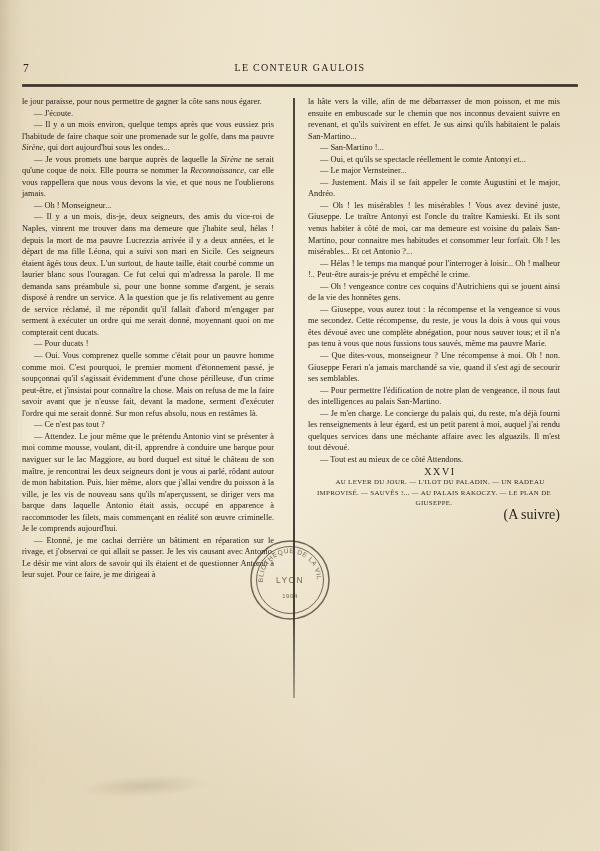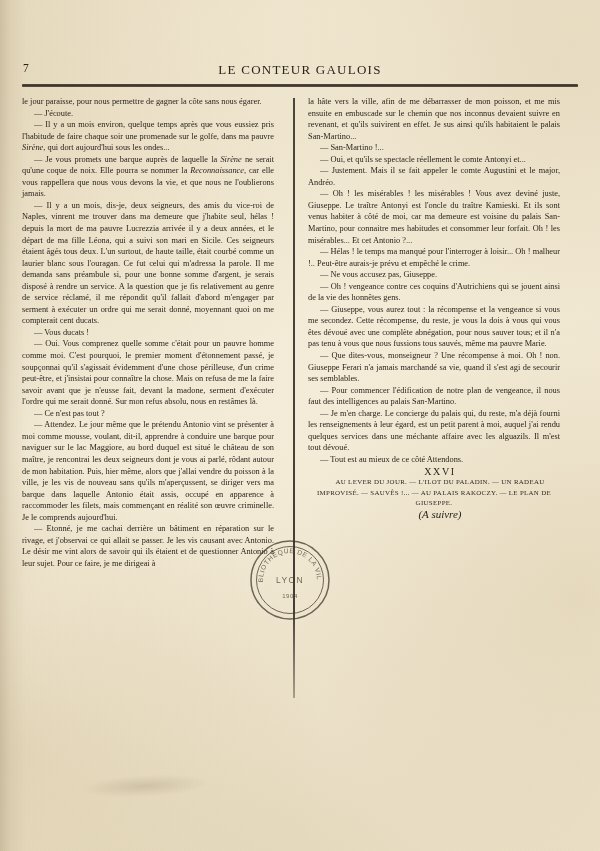--- a/index.html
+++ b/index.html
@@ -68,21 +68,21 @@
     font-size: 11.5px;
     color: #2b241b;
     letter-spacing: 0.3px;
   }
   .running-title {
     position: absolute;
     left: 0;
     top: 0;
     width: 560px;
     text-align: center;
-    font-size: 13px;
+    font-size: 10px;
     letter-spacing: 1.25px;
     color: #2b241b;
   }
   .rule {
     position: absolute;
     left: 2px;
     top: 84px;
     width: 556px;
     height: 3px;
     background: linear-gradient(180deg, #4a4036 0%, #2d2720 55%, #6e6253 100%);
@@ -143,23 +143,22 @@
     text-indent: 0;
     text-align: center;
     font-size: 6.9px;
     letter-spacing: 0.32px;
     line-height: 10.6px;
     margin: 0 0 14px 0;
     color: #2f2820;
   }
   .to-be-continued {
     text-indent: 0;
-    text-align: center;
-    font-style: italic;
-    font-size: 11px;
+    text-align: right;
+    font-size: 14px;
     margin-top: 20px;
     color: #2b241b;
   }
 
   
   .stamp {
     position: absolute;
     left: 228px;
     top: 538px;
     width: 84px;
@@ -195,41 +194,42 @@
     </div>
     <div class="rule"></div>
 
     <div class="divider"></div>
 
     <div class="col left" id="left-col">
         <p class="noindent">le jour paraisse, pour nous permettre de gagner la côte sans nous égarer.</p>
         <p>— J'écoute.</p>
         <p>— Il y a un mois environ, quelque temps après que vous eussiez pris l'habitude de faire chaque soir une promenade sur le golfe, dans ma pauvre <i>Sirène</i>, qui dort aujourd'hui sous les ondes...</p>
         <p>— Je vous promets une barque auprès de laquelle la <i>Sirène</i> ne serait qu'une coque de noix. Elle pourra se nommer la <i>Reconnaissance</i>, car elle vous rappellera que nous vous devons la vie, et que nous ne l'oublierons jamais.</p>
+        <p>— Oh ! Monseigneur...</p>
         <p>— Il y a un mois, dis-je, deux seigneurs, des amis du vice-roi de Naples, vinrent me trouver dans ma demeure que j'habite seul, hélas ! depuis la mort de ma pauvre Lucrezzia arrivée il y a deux années, et le départ de ma fille Léona, qui a suivi son mari en Sicile. Ces seigneurs étaient âgés tous deux. L'un surtout, de haute taille, était courbé comme un laurier blanc sous l'ouragan. Ce fut celui qui m'adressa la parole. Il me demanda sans préambule si, pour une bonne somme d'argent, je serais disposé à rendre un service. A la question que je fis relativement au genre de service réclamé, il me répondit qu'il fallait d'abord m'engager par serment à exécuter un ordre qui me serait donné, moyennant quoi on me compterait cent ducats.</p>
-        <p>— Vous ducats !</p>
+        <p>— Pour ducats !</p>
         <p>— Oui. Vous comprenez quelle somme c'était pour un pauvre homme comme moi. C'est pourquoi, le premier moment d'étonnement passé, je soupçonnai qu'il s'agissait évidemment d'une chose périlleuse, d'un crime peut-être, et j'insistai pour connaître la chose. Mais on refusa de me la faire savoir avant que je n'eusse fait, devant la madone, serment d'exécuter l'ordre qui me serait donné. Sur mon refus absolu, nous en restâmes là.</p>
         <p>— Ce n'est pas tout ?</p>
         <p>— Attendez. Le jour même que le prétendu Antonio vint se présenter à moi comme mousse, voulant, dit-il, apprendre à conduire une barque pour naviguer sur le lac Maggiore, au bord duquel est situé le château de son maître, je rencontrai les deux seigneurs dont je vous ai parlé, rôdant autour de mon habitation. Puis, hier même, alors que j'allai vendre du poisson à la ville, je les vis de nouveau sans qu'ils m'aperçussent, se diriger vers ma barque dans laquelle Antonio était assis, occupé en apparence à raccommoder les filets, mais commençant en réalité son œuvre criminelle. Je le comprends aujourd'hui.</p>
         <p>— Etonné, je me cachai derrière un bâtiment en réparation sur le rivage, et j'observai ce qui allait se passer. Je les vis causant avec Antonio. Le désir me vint alors de savoir qui ils étaient et de questionner Antonio à leur sujet. Pour ce faire, je me dirigeai à</p>
       </div>
 
     <div class="col right" id="right-col">
       <div id="right-body">
           <p class="noindent">la hâte vers la ville, afin de me débarrasser de mon poisson, et me mis ensuite en embuscade sur le chemin que nos inconnus devaient suivre en revenant, et qu'ils suivirent en effet. Je sus ainsi qu'ils habitaient le palais San-Martino...</p>
           <p>— San-Martino !...</p>
           <p>— Oui, et qu'ils se spectacle réellement le comte Antonyi et...</p>
+          <p>— Le major Vernsteiner...</p>
           <p>— Justement. Mais il se fait appeler le comte Augustini et le major, Andréo.</p>
           <p>— Oh ! les misérables ! les misérables ! Vous avez deviné juste, Giuseppe. Le traître Antonyi est l'oncle du traître Kamieski. Et ils sont venus habiter à côté de moi, car ma demeure est voisine du palais San-Martino, pour connaitre mes habitudes et consommer leur forfait. Oh ! les misérables... Et cet Antonio ?...</p>
           <p>— Hélas ! le temps ma manqué pour l'interroger à loisir... Oh ! malheur !.. Peut-être aurais-je prévu et empêché le crime.</p>
-          <p>— Ne vous accusez pas, Giuseppe.</p>
           <p>— Oh ! vengeance contre ces coquins d'Autrichiens qui se jouent ainsi de la vie des honnêtes gens.</p>
           <p>— Giuseppe, vous aurez tout : la récompense et la vengeance si vous me secondez. Cette récompense, du reste, je vous la dois à vous qui vous êtes dévoué avec une complète abnégation, pour nous sauver tous; et il n'a pas tenu à vous que nous fussions tous sauvés, même ma pauvre Marie.</p>
           <p>— Que dites-vous, monseigneur ? Une récompense à moi. Oh ! non. Giuseppe Ferari n'a jamais marchandé sa vie, quand il s'est agi de secourir ses semblables.</p>
-          <p>— Pour commencer l'édification de notre plan de vengeance, il nous faut des intelligences au palais San-Martino.</p>
+          <p>— Pour permettre l'édification de notre plan de vengeance, il nous faut des intelligences au palais San-Martino.</p>
           <p>— Je m'en charge. Le concierge du palais qui, du reste, m'a déjà fourni les renseignements à leur égard, est un petit parent à moi, auquel j'ai rendu quelques services dans une méchante affaire avec les alguazils. Il m'est tout dévoué.</p>
           <p>— Tout est au mieux de ce côté  Attendons.</p>
         </div>
       <p class="chap-num">XXVI</p>
       <p class="chap-sub">AU LEVER DU JOUR. — L'ILOT DU PALADIN. — UN RADEAU IMPROVISÉ. — SAUVÊS !... — AU PALAIS RAKOCZY. — LE PLAN DE GIUSEPPE.</p>
       <p class="to-be-continued">(A suivre)</p>
     </div>
 
     <div class="stamp">
       <svg width="84" height="84" viewBox="0 0 84 84" aria-hidden="true">

